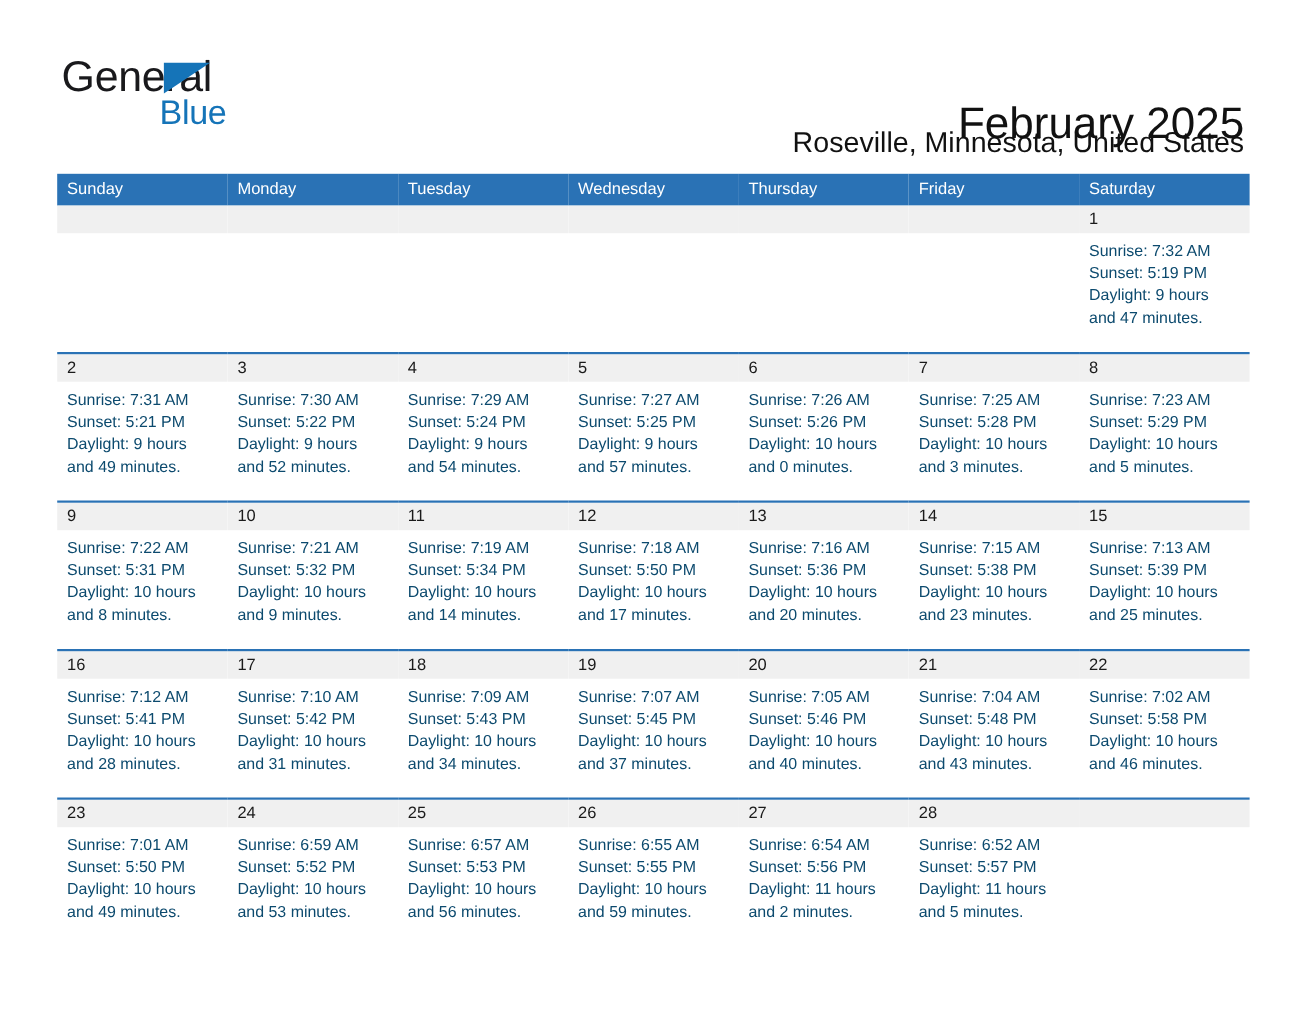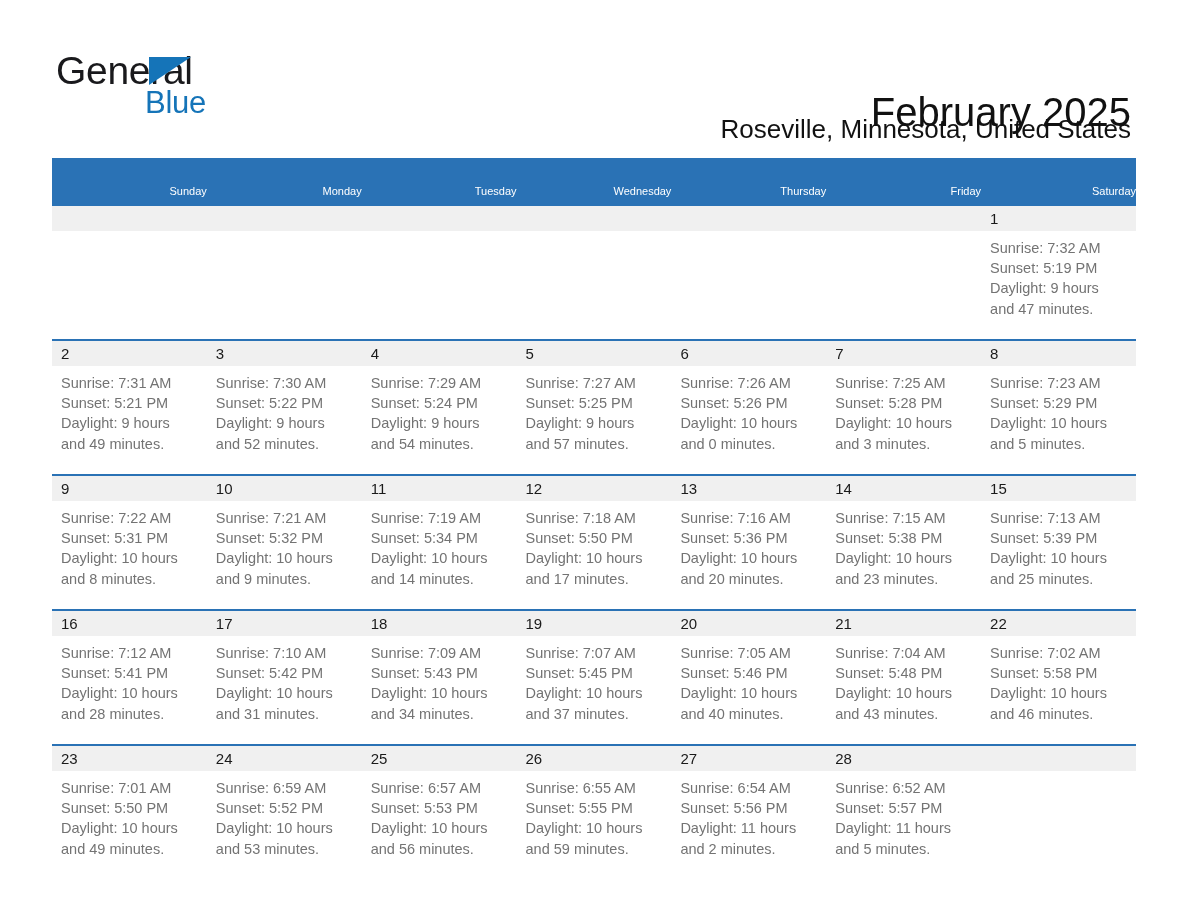--- a/index.html
+++ b/index.html
@@ -102,24 +102,24 @@
 
   .cal-table {
     width: 1084px;
     border-collapse: collapse;
     table-layout: fixed;
   }
 
   .cal-table th {
     background: #2a72b5;
     color: #ffffff;
-    font-size: 11px;
+    font-size: 15px;
     font-weight: normal;
-    text-align: right;
-    padding: 24px 0 7px 9px;
+    text-align: left;
+    padding: 5px 0 7px 9px;
     height: 17px;
     vertical-align: middle;
     border: none;
   }
 
   .cal-table td {
     vertical-align: top;
     padding: 0;
     border: none;
     border-top: 2px solid #2a72b5;
@@ -140,21 +140,21 @@
     box-sizing: border-box;
   }
   .daynum.empty {
     background: #f0f0f0;
   }
 
   .dayinfo {
     padding: 7px 9px 0 9px;
     font-size: 14.5px;
     line-height: 20.2px;
-    color: #737373;
+    color: #0c4a6e;
   }
   .dayinfo div {
     white-space: nowrap;
   }
   .dayinfo .dl {
     white-space: normal;
   }
 </style>
 </head>
 <body>

